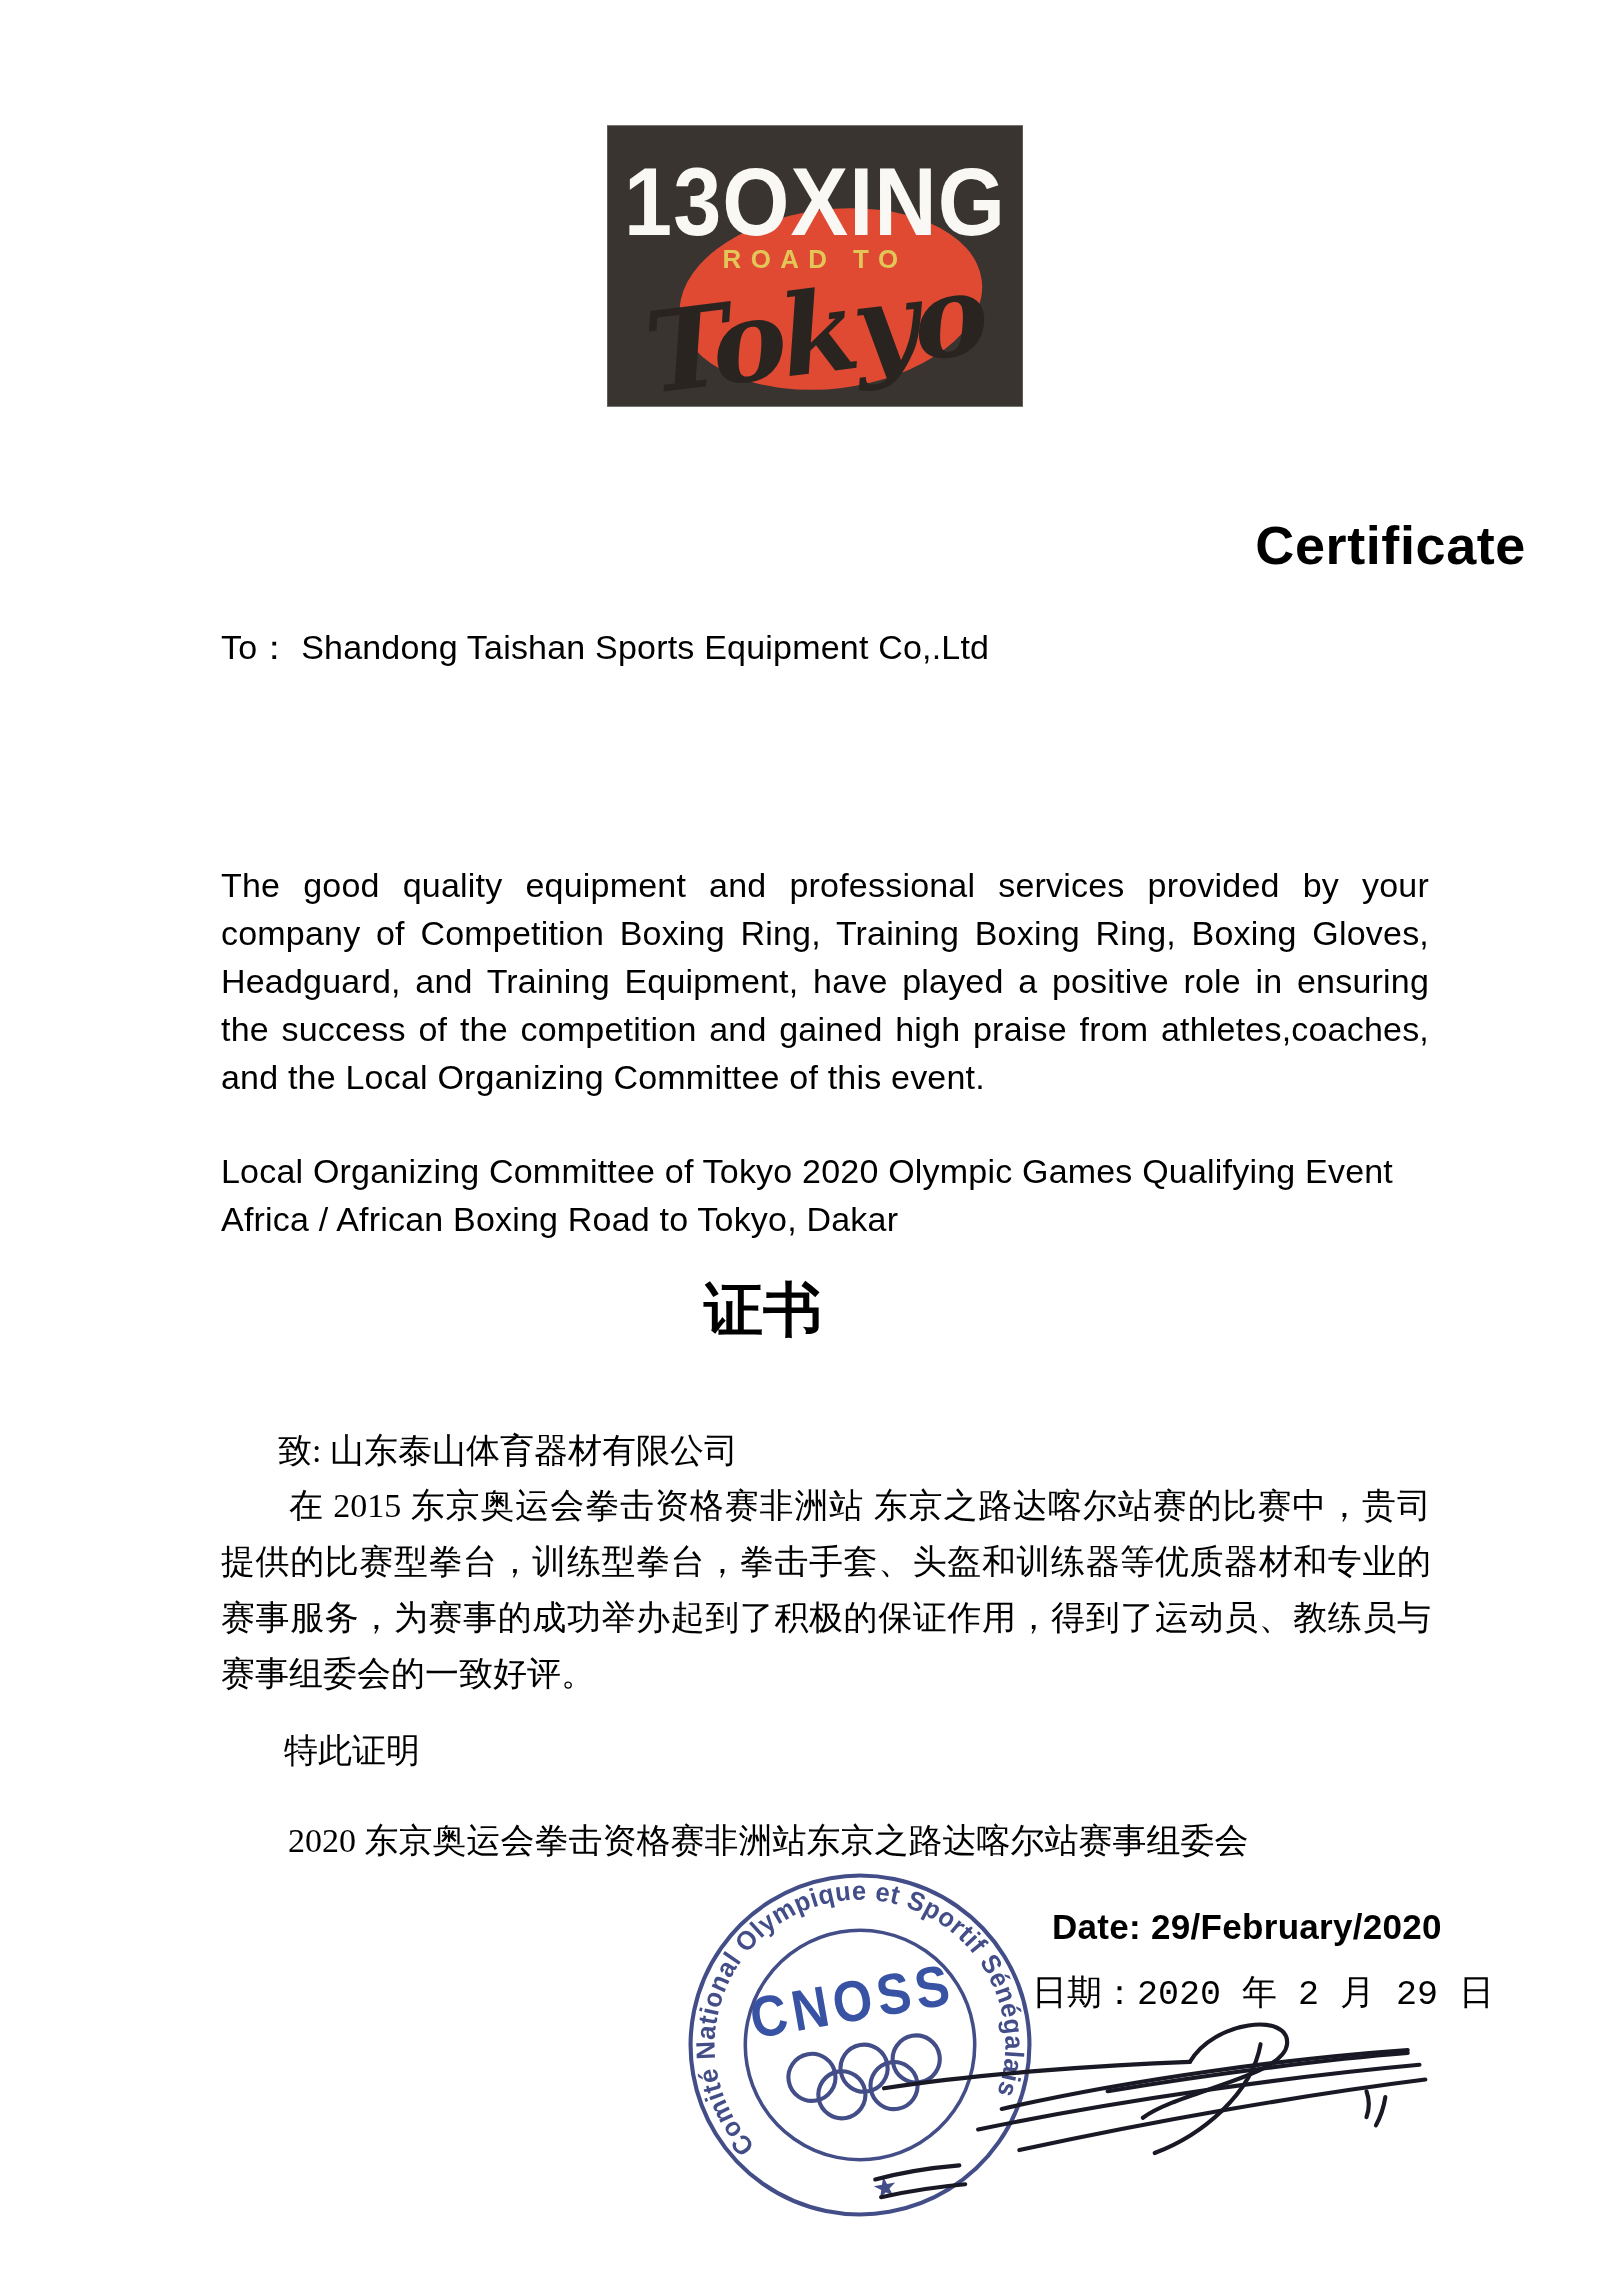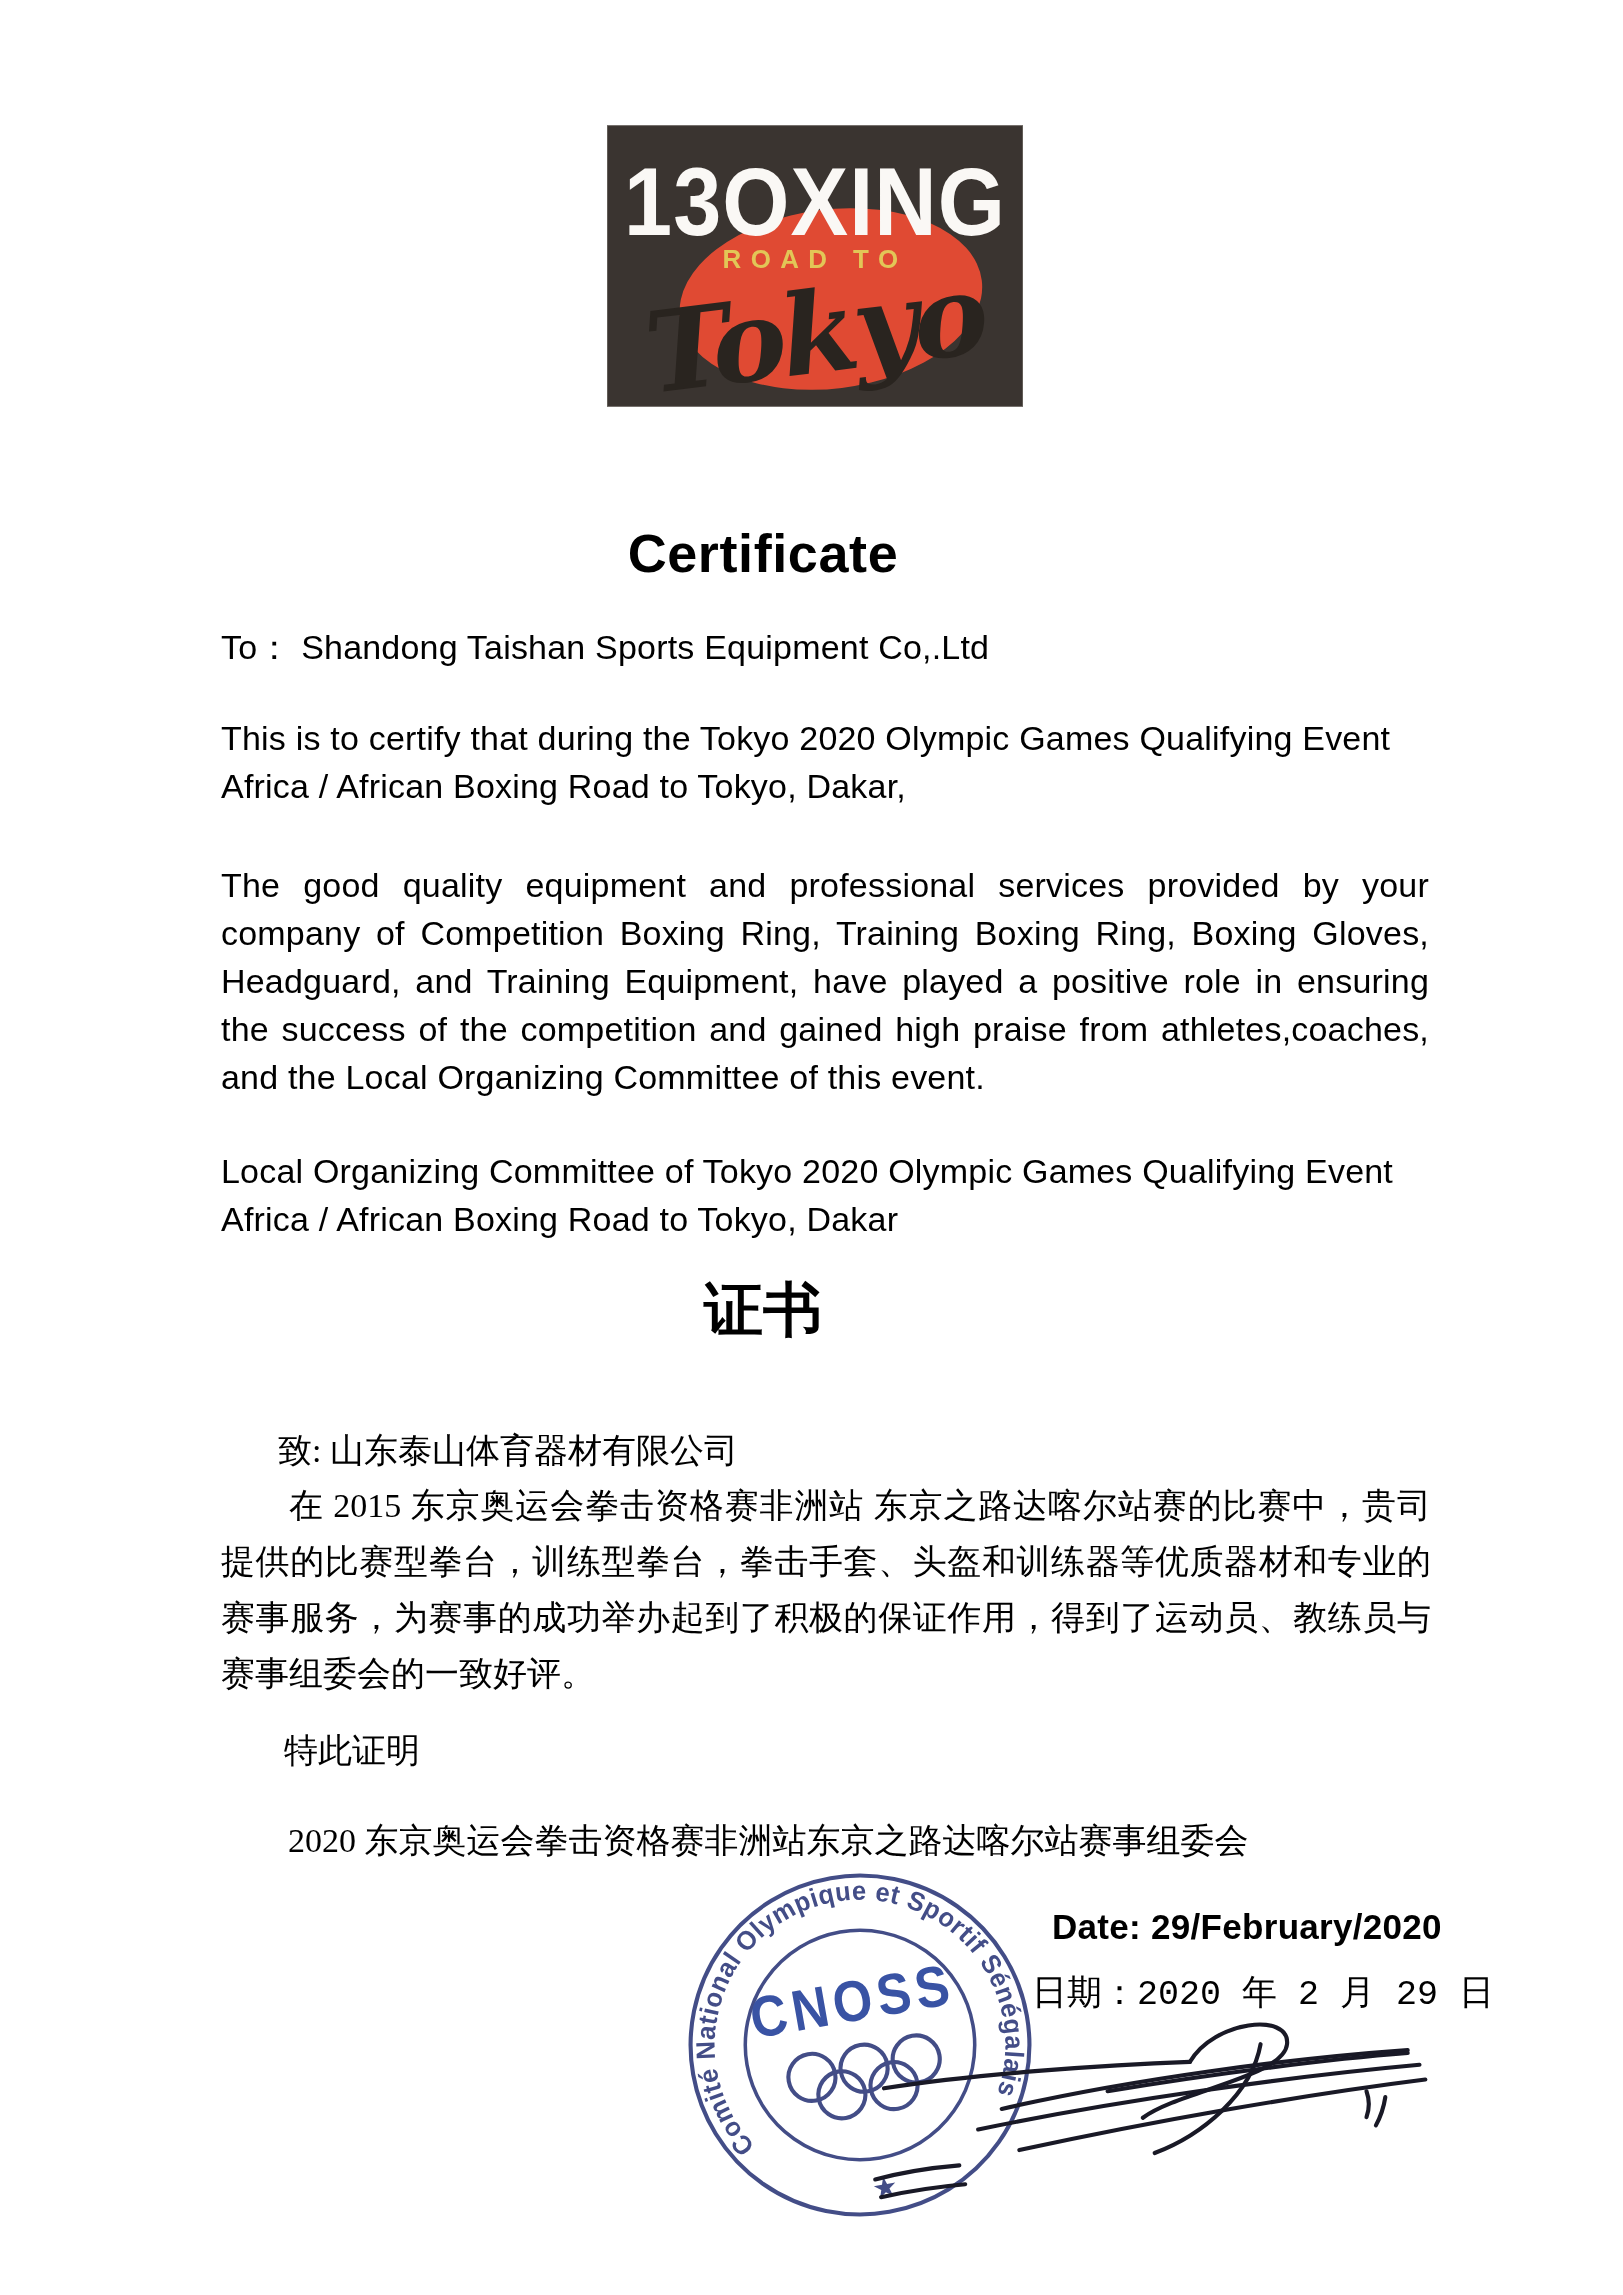--- a/index.html
+++ b/index.html
@@ -11,21 +11,21 @@
     font-family:"Liberation Sans","DejaVu Sans",sans-serif;
     color:#000;
     overflow:hidden;
   }
   .abs{position:absolute;}
   .en{font-size:34px;line-height:48px;letter-spacing:0.2px;}
   .prelines{white-space:pre-line;}
   .para-justify{text-align:justify;text-justify:inter-word;}
   .title-en{
     left:0;top:514px;width:100%;
-    font-size:54px;font-weight:700;text-align:center;letter-spacing:0.6px;margin-top:8px;
+    font-size:54px;font-weight:700;text-align:right;letter-spacing:0.6px;
   }
   .zh{
     font-family:"Liberation Serif","DejaVu Serif",serif;
     font-size:34px;line-height:56px;
   }
   .title-zh{
     left:0;top:1271px;width:100%;
     font-size:59px;font-weight:700;text-align:center;
     font-family:"Liberation Serif","DejaVu Serif",serif;
   }
@@ -46,22 +46,20 @@
       <text x="29" y="186" font-size="165" font-weight="700" letter-spacing="2" textLength="648" lengthAdjust="spacingAndGlyphs" fill="#faf8f5">13OXING</text>
       <text x="353" y="242" font-size="44" font-weight="700" letter-spacing="16" text-anchor="middle" fill="#e2c657">ROAD TO</text>
       <text x="353" y="420" font-size="190" font-style="italic" font-weight="700" letter-spacing="-8" text-anchor="middle" font-family="DejaVu Serif, Liberation Serif, serif" transform="rotate(-7 353 360)" fill="#29241f">Tokyo</text>
     </svg>
   </div>
 
   <div class="abs title-en">Certificate</div>
 
   <div class="abs en" style="left:221px;top:623px;width:1208px;">To： Shandong Taishan Sports Equipment Co,.Ltd</div>
 
-  <div class="abs en prelines" style="left:221px;top:714px;width:1213px;">This is to certify that during the Tokyo 2020 Olympic Games Qualifying Event
-Africa / African Boxing Road to Tokyo, Dakar,</div>
 
   <div class="abs en para-justify" style="left:221px;top:861px;width:1208px;">The good quality equipment and professional services provided by your company of Competition Boxing Ring, Training Boxing Ring, Boxing Gloves, Headguard, and Training Equipment, have played a positive role in ensuring the success of the competition and gained high praise from athletes,coaches, and the Local Organizing Committee of this event.</div>
 
   <div class="abs en prelines" style="left:221px;top:1147px;width:1213px;">Local Organizing Committee of Tokyo 2020 Olympic Games Qualifying Event
 Africa / African Boxing Road to Tokyo, Dakar</div>
 
   <div class="abs title-zh">证书</div>
 
   <div class="abs zh" style="left:221px;top:1423px;width:1213px;text-indent:57px;">致: 山东泰山体育器材有限公司</div>
 

